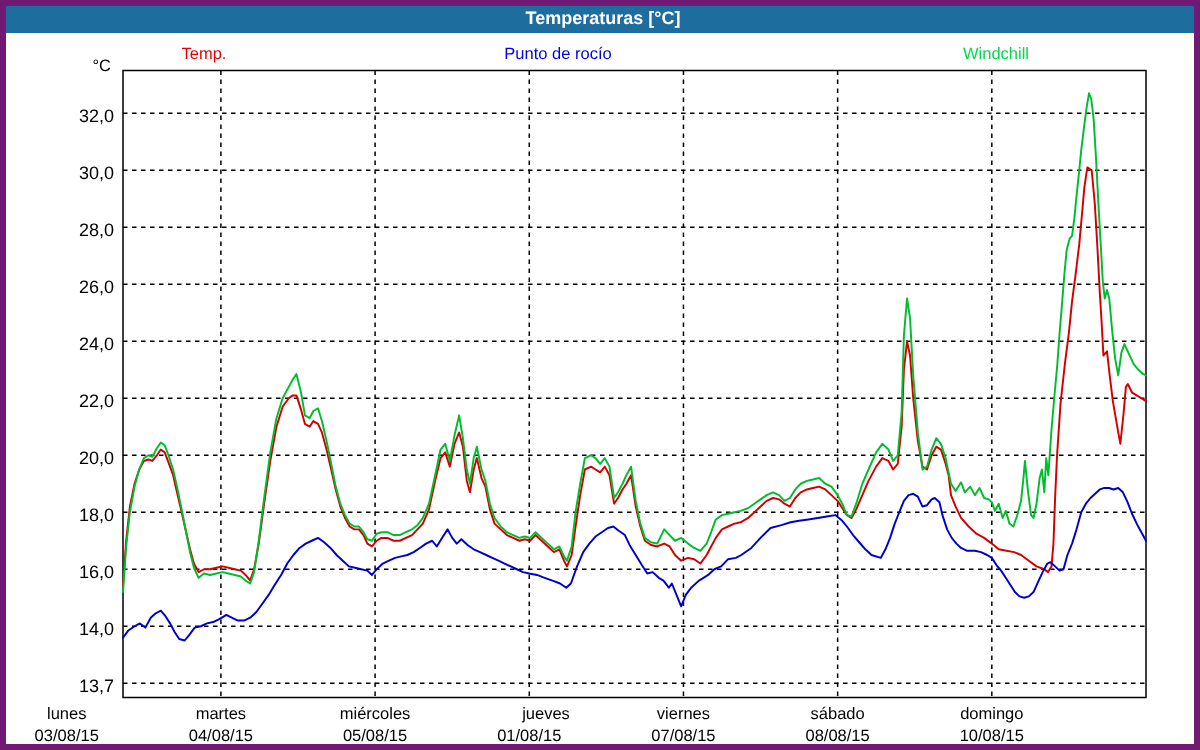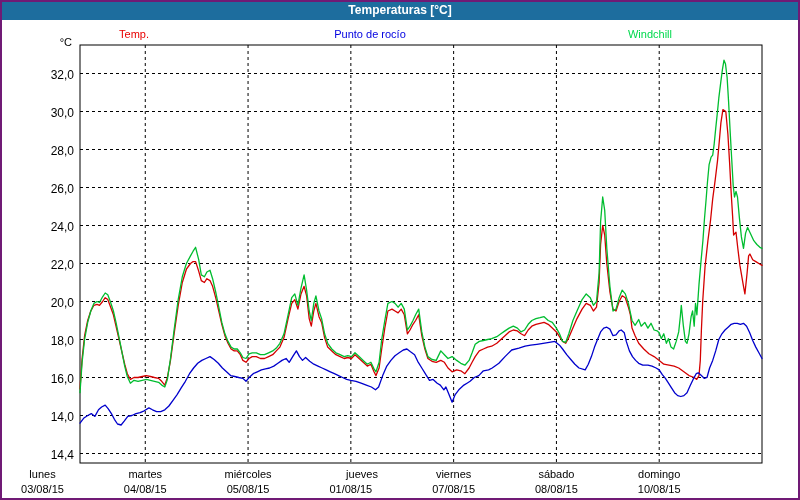--- a/index.html
+++ b/index.html
@@ -1,23 +1,23 @@
 <!DOCTYPE html>
 <html><head>
 <meta charset="utf-8">
 <style>
   html,body{margin:0;padding:0;background:#ffffff;font-family:"Liberation Sans",sans-serif;}
   #window{position:relative;width:800px;height:500px;box-sizing:border-box;
-          border:2px solid #701a75;background:#ffffff;overflow:hidden;}
+          border:4px solid #701a75;background:#ffffff;overflow:hidden;}
   #titlebar{position:absolute;left:-2px;top:-2px;width:800px;height:20px;background:#1d6d9e;
             color:#ffffff;font-size:12px;font-weight:bold;text-align:center;line-height:20px;}
   .legend-item{position:absolute;top:26px;font-size:11px;text-align:center;white-space:nowrap;}
   #legend-temp{left:92px;width:80px;}
   #legend-dew{left:288px;width:160px;}
-  #legend-wind{left:588px;width:120px;}
+  #legend-wind{left:600px;width:120px;}
   #unit-label{position:absolute;left:28px;top:34px;width:42px;text-align:right;
               font-size:11px;color:#000;}
   #chart-svg{position:absolute;left:0;top:0;width:800px;height:500px;}
   .ytick{position:absolute;left:28px;width:44px;text-align:right;font-size:12px;color:#000;}
   .dayname{position:absolute;top:466px;width:90px;text-align:center;font-size:11px;color:#000;}
   .daydate{position:absolute;top:481px;width:90px;text-align:center;font-size:11px;color:#000;}
 </style>
 </head>
 <body>
 
@@ -60,21 +60,21 @@
       <div class="ytick" style="top: 65.5px;">32,0</div>
       <div class="ytick" style="top: 103.5px;">30,0</div>
       <div class="ytick" style="top: 141.5px;">28,0</div>
       <div class="ytick" style="top: 179.5px;">26,0</div>
       <div class="ytick" style="top: 217.5px;">24,0</div>
       <div class="ytick" style="top: 255.5px;">22,0</div>
       <div class="ytick" style="top: 293.5px;">20,0</div>
       <div class="ytick" style="top: 331.5px;">18,0</div>
       <div class="ytick" style="top: 369.5px;">16,0</div>
       <div class="ytick" style="top: 407.5px;">14,0</div>
-      <div class="ytick" style="top: 445.5px;">14,4</div>
+      <div class="ytick" style="top: 445.5px;">13,7</div>
       <div class="dayname" style="left: -4.51771px;">lunes</div>
       <div class="daydate" style="left: -4.51771px;">03/08/15</div>
       <div class="dayname" style="left: 98.2705px;">martes</div>
       <div class="daydate" style="left: 98.2705px;">04/08/15</div>
       <div class="dayname" style="left: 201.059px;">miércoles</div>
       <div class="daydate" style="left: 201.059px;">05/08/15</div>
       <div class="dayname" style="left: 315px;">jueves</div>
       <div class="daydate" style="left: 303.847px;">01/08/15</div>
       <div class="dayname" style="left: 406.635px;">viernes</div>
       <div class="daydate" style="left: 406.635px;">07/08/15</div>

